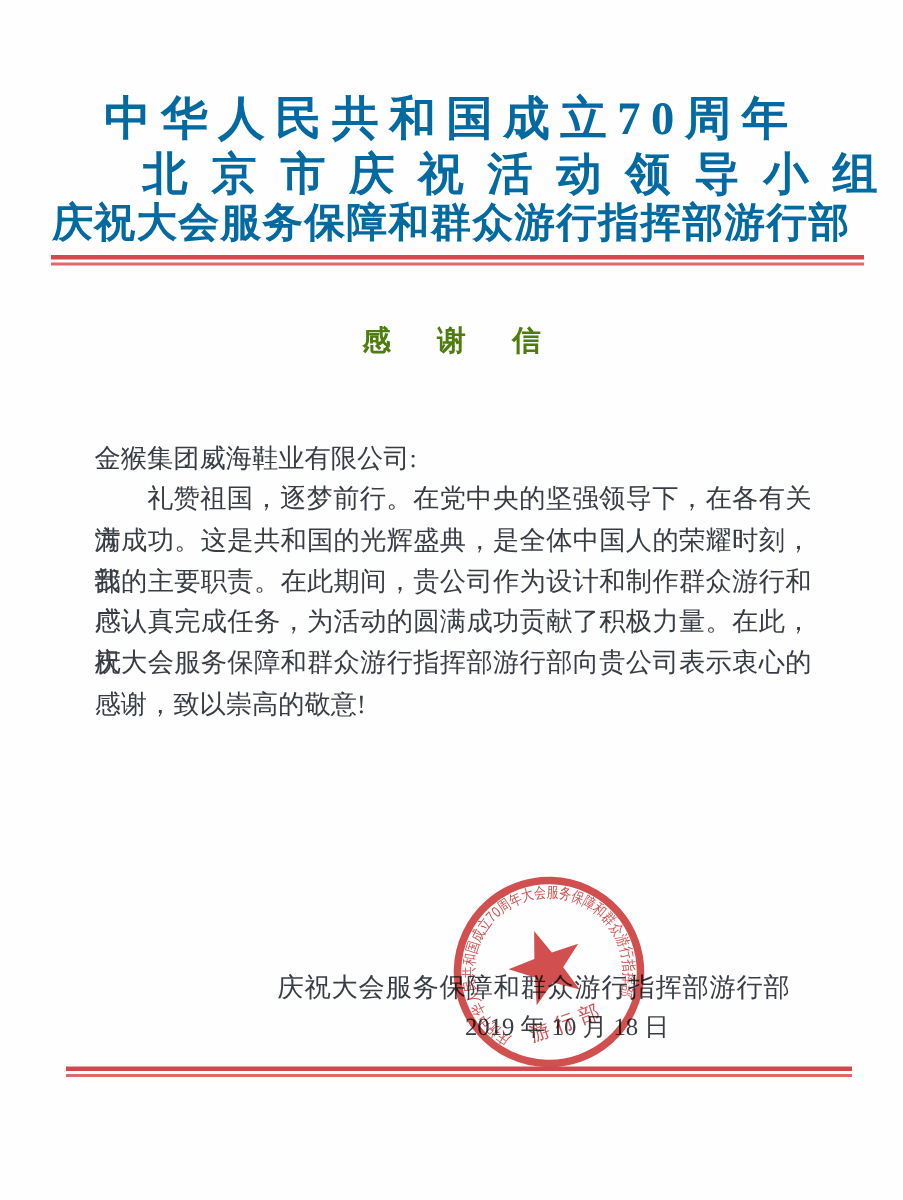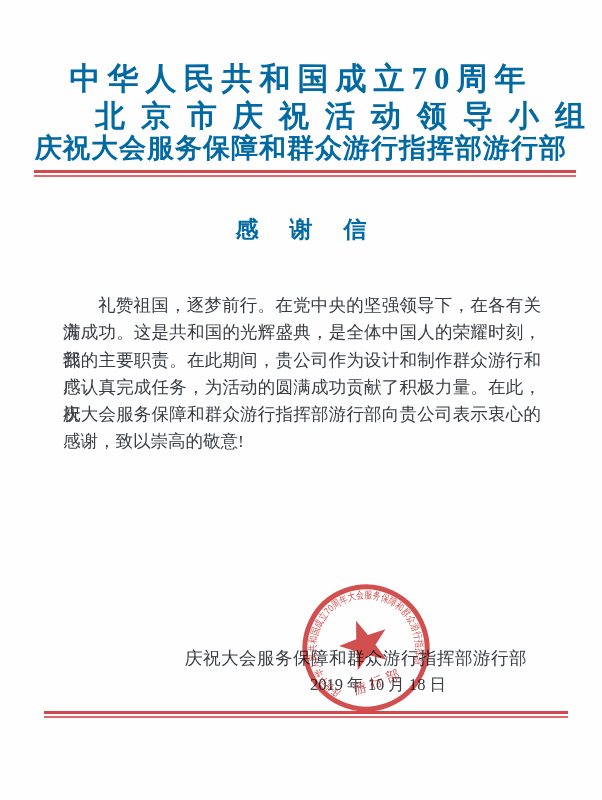--- a/index.html
+++ b/index.html
@@ -21,21 +21,21 @@
   .lh3 { top: 130px; font-size: 27px; letter-spacing: 1px; }
 
   .double-rule { position: absolute; }
   .double-rule .thick { height: 3px; background: #d4484b; }
   .double-rule .thin  { height: 2px; background: #e0686b; margin-top: 2px; }
   .rule-top    { top: 170px; left: 34px; width: 542px; }
   .rule-bottom { top: 711px; left: 44px; width: 524px; }
 
   
   .doc-title { position: absolute; top: 214px; left: 0; width: 100%; text-align: center; }
-  .doc-title span { font-size: 23px; font-weight: 600; color: #0369a1; letter-spacing: 31px; margin-right: -31px; }
+  .doc-title span { font-size: 19px; font-weight: 600; color: #4d7c0f; letter-spacing: 31px; margin-right: -31px; }
 
   
   .letter-body { position: absolute; top: 292px; left: 63px; width: 478px; font-size: 17.5px; }
   .bline { height: 27.3px; line-height: 27.3px; white-space: nowrap; }
   .bline.j { white-space: normal; text-align: justify; text-align-last: justify; }
   .bline.indent { text-indent: 35px; }
 
   
   .signature { position: absolute; top: 646px; right: 75px; font-size: 17.5px; letter-spacing: 0.5px; white-space: nowrap; }
   .doc-date  { position: absolute; top: 674px; left: 299px; width: 158px; text-align: center; font-size: 16.5px; white-space: nowrap; }
@@ -61,20 +61,21 @@
   <div class="double-rule rule-top">
     <div class="thick"></div>
       <div class="thin"></div>
   </div>
 
   <div class="doc-title">
     <span>感谢信</span>
   </div>
 
   <div class="letter-body">
+    <div class="bline">金猴集团威海鞋业有限公司:</div>
     <div class="bline indent j">礼赞祖国，逐梦前行。在党中央的坚强领导下，在各有关方</div>
     <div class="bline j">满成功。这是共和国的光辉盛典，是全体中国人的荣耀时刻，我</div>
     <div class="bline j">部的主要职责。在此期间，贵公司作为设计和制作群众游行和广</div>
     <div class="bline j">感认真完成任务，为活动的圆满成功贡献了积极力量。在此，庆</div>
     <div class="bline j">祝大会服务保障和群众游行指挥部游行部向贵公司表示衷心的</div>
     <div class="bline">感谢，致以崇高的敬意!</div>
   </div>
 
   <div class="signature">庆祝大会服务保障和群众游行指挥部游行部</div>
   <div class="doc-date">2019 年 10 月 18 日</div>

